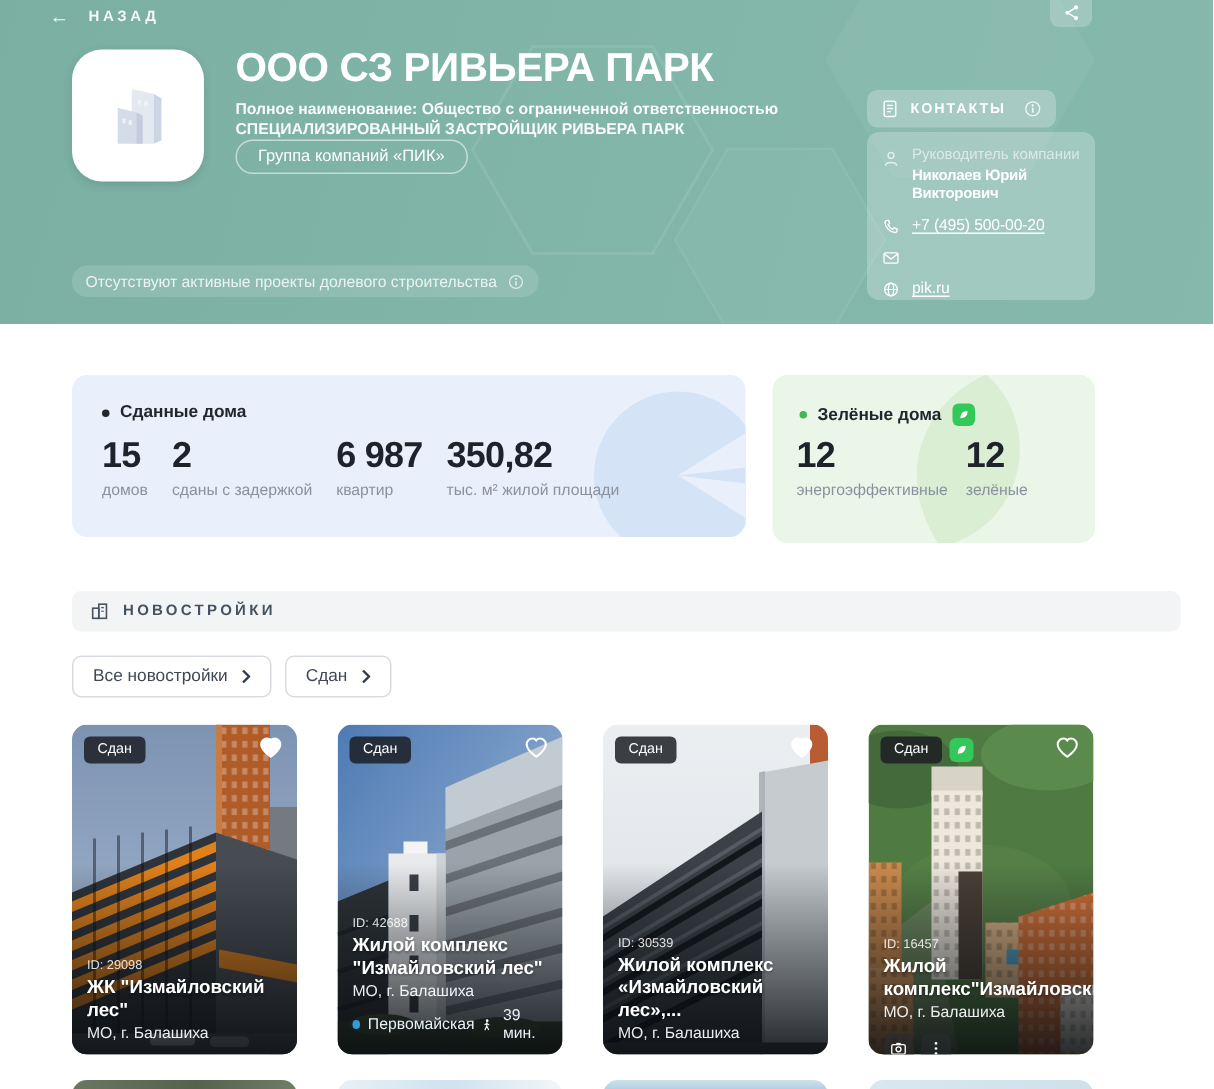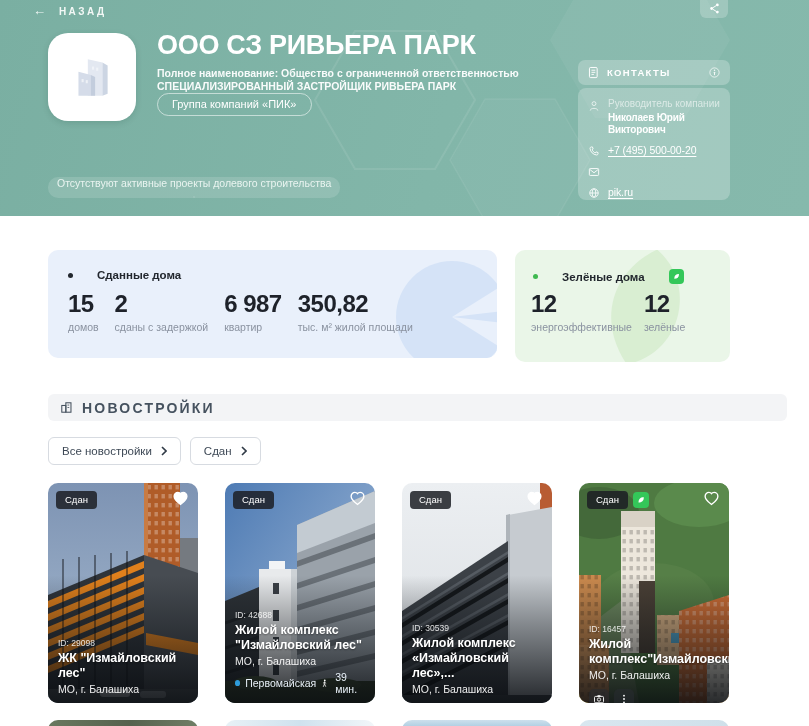--- a/index.html
+++ b/index.html
@@ -16,58 +16,58 @@
   .back .lbl{font-size:10px;font-weight:700;letter-spacing:2.4px;}
   .share{position:absolute;left:700px;top:-7px;width:28px;height:25px;border:none;cursor:pointer;
          background:rgba(255,255,255,0.22);border-radius:6px;display:flex;align-items:flex-end;justify-content:center;padding-bottom:3px;}
   .logo{position:absolute;top:33px;left:48px;width:88px;height:88px;background:#fff;border-radius:20px;
         display:flex;align-items:center;justify-content:center;box-shadow:0 2px 6px rgba(20,60,50,0.15);}
   .title-block{position:absolute;top:30px;left:157px;width:420px;color:#fff;}
   .title-block h1{margin:0;font-size:27px;line-height:30px;font-weight:700;letter-spacing:-0.3px;}
   .full-name{margin-top:7px;font-size:10.5px;line-height:13px;font-weight:700;color:rgba(255,255,255,0.95);}
   .group-badge{display:inline-block;margin-top:0;padding:4px 14px 5px;border:1px solid rgba(255,255,255,0.55);
         border-radius:13px;font-size:11px;color:#fff;cursor:pointer;}
-  .contacts-head{position:absolute;top:60px;left:578px;width:152px;height:25px;border-radius:7px;
+  .contacts-head{position:absolute;top:60px;left:578px;width:126px;height:25px;border-radius:7px;
         background:rgba(255,255,255,0.24);display:flex;align-items:center;padding:0 9px;color:#fff;}
   .contacts-head .t{font-size:9.5px;font-weight:700;letter-spacing:1.3px;margin-left:7px;flex:1;}
   .contacts-card{position:absolute;top:88px;left:578px;width:152px;height:112px;border-radius:8px;
         background:rgba(255,255,255,0.24);padding:10px 10px;display:flex;flex-direction:column;gap:8px;color:#fff;}
   .c-row{display:flex;align-items:flex-start;gap:8px;text-decoration:none;color:#fff;}
   .c-row svg{flex:0 0 auto;margin-top:1px;}
   .c-muted{font-size:10px;color:rgba(255,255,255,0.6);line-height:12px;}
   .c-name{font-size:10px;font-weight:600;line-height:12px;margin-top:2px;letter-spacing:-0.2px;}
   .c-link{font-size:10.5px;text-decoration:underline;text-underline-offset:2px;cursor:pointer;letter-spacing:-0.1px;}
   .status-pill{position:absolute;top:177px;left:48px;height:21px;display:flex;align-items:center;gap:7px;
-        padding:0 9px;border-radius:10px;background:rgba(255,255,255,0.14);color:#e9f4f0;font-size:10.5px;flex-direction:column;}
+        padding:0 9px;border-radius:10px;background:rgba(255,255,255,0.14);color:#e9f4f0;font-size:10.5px;}
 
   
   .card-blue{position:absolute;top:250px;left:48px;width:449px;height:108px;border-radius:10px;
         background:#e9f0fb;overflow:hidden;}
   .card-green{position:absolute;top:250px;left:515px;width:215px;height:112px;border-radius:10px;
         background:#eaf6e8;overflow:hidden;}
   .deco{position:absolute;pointer-events:none;}
   .pie-deco{right:-14px;top:8px;}
   .leaf-deco{left:62px;top:-8px;}
-  .stat-head{position:absolute;top:19px;left:20px;display:flex;align-items:center;gap:24px;
+  .stat-head{position:absolute;top:19px;left:20px;display:flex;align-items:center;gap:7px;
         font-size:11.5px;font-weight:700;color:#22272e;}
   .dot{width:5px;height:5px;border-radius:50%;display:inline-block;}
   .dot.dark{background:#22272e;}
   .dot.green{background:#3fb950;}
   .leaf-badge{width:15px;height:15px;border-radius:4px;background:#34c759;display:inline-flex;
         align-items:center;justify-content:center;}
   .stat-row{position:absolute;top:40px;left:20px;display:flex;gap:16px;}
   .card-green .stat-row{left:16px;gap:12px;}
   .card-green .stat-head{left:18px;}
   .stat .v{font-size:24px;font-weight:800;color:#1e222a;letter-spacing:-0.5px;line-height:28px;}
   .stat .l{font-size:10.5px;color:#8a92a0;margin-top:3px;}
 
   
   .section-bar{position:absolute;top:394px;left:48px;width:739px;height:27px;border-radius:6px;
         background:#f3f4f6;display:flex;align-items:center;gap:9px;padding:0 12px;}
-  .section-bar span{font-size:14px;font-weight:700;letter-spacing:2.2px;color:#46525f;}
+  .section-bar span{font-size:10px;font-weight:700;letter-spacing:2.2px;color:#46525f;}
   .filters{position:absolute;top:437px;left:48px;display:flex;gap:9px;}
   .filter-btn{height:28px;background:#fff;border:1px solid #d7dbe1;border-radius:6px;cursor:pointer;
         display:flex;align-items:center;gap:9px;padding:0 13px;font-size:11.5px;color:#3e4956;}
 
   
   .cards{position:absolute;top:483px;left:48px;width:713px;height:220px;display:flex;gap:27px;}
   .prop-card{position:relative;width:150px;height:220px;border-radius:10px;overflow:hidden;cursor:pointer;flex:0 0 auto;}
   .photo{position:absolute;inset:0;width:150px;height:220px;}
   .shade{position:absolute;inset:0;background:linear-gradient(180deg,rgba(10,14,18,0) 42%,rgba(10,14,18,0.35) 64%,rgba(8,11,15,0.85) 100%);}
   .badges{position:absolute;top:8px;left:8px;display:flex;gap:5px;align-items:center;}

